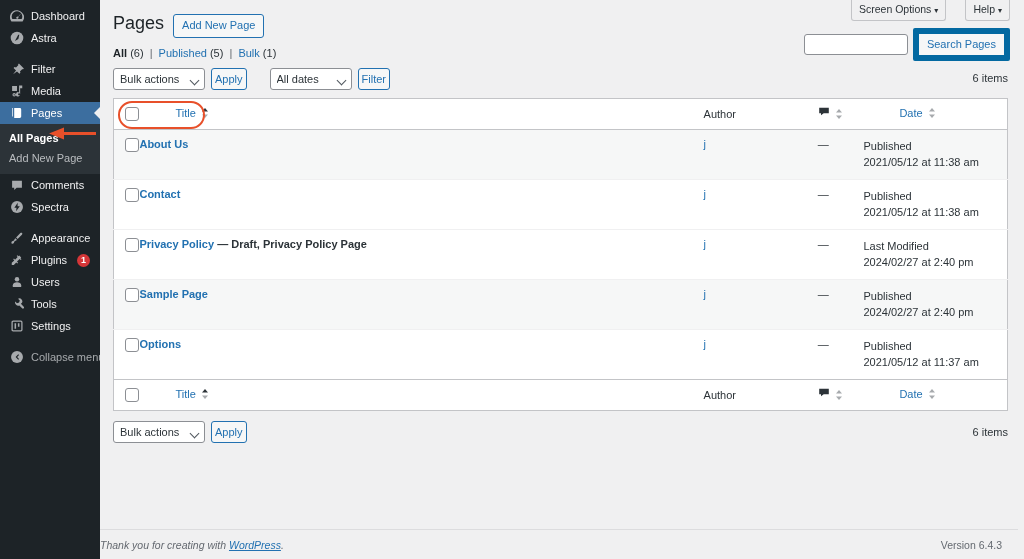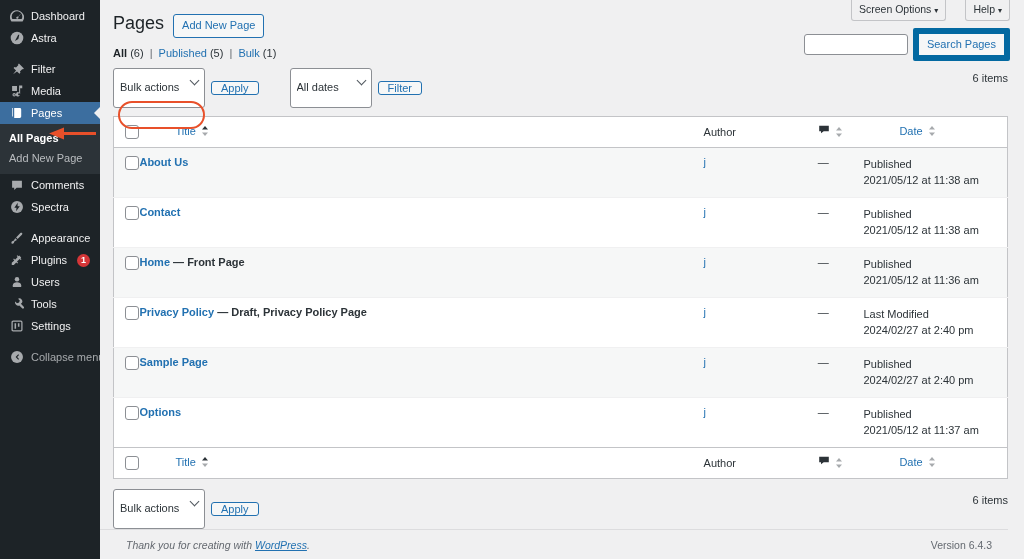--- a/index.html
+++ b/index.html
@@ -109,41 +109,41 @@
   .subsubsub { margin: 9px 0 0 0; font-size: 11px; color: #2c3338; }
   .subsubsub a { color: #2271b1; text-decoration: none; cursor: pointer; }
   .subsubsub .cur { color: #1d2327; font-weight: 600; }
   .subsubsub .count { color: #2c3338; }
   .subsubsub .sep { color: #646970; margin: 0 3px; }
 
   
   .tablenav { display: flex; align-items: center; gap: 6px; margin-top: 9px; position: relative; }
   .tablenav.bottom { margin-top: 10px; }
   .wp-select {
-    height: 40px; min-width: 92px;
+    height: 22px; min-width: 92px;
     border: 1px solid #8c8f94; border-radius: 3px;
     background: #fff; font-size: 11px; color: #2c3338;
     padding: 0 20px 2px 6px; line-height: 20px;
     cursor: pointer;
     appearance: none; -webkit-appearance: none;
     font-family: "Liberation Sans", sans-serif;
     position: relative;
   }
   .select-wrap { position: relative; display: inline-block; }
   .select-wrap::after {
     content: ""; position: absolute; right: 7px; top: 9px;
     width: 6px; height: 6px;
     border-left: 1.4px solid #50575e; border-bottom: 1.4px solid #50575e;
     transform: rotate(-45deg);
     pointer-events: none;
   }
   .btn-apply {
     border: 1px solid #2271b1; border-radius: 3px;
     background: #f6f7f7; color: #2271b1;
-    font-size: 11px; height: 14px; padding: 0 9px;
+    font-size: 11px; height: 22px; padding: 0 3px;
     cursor: pointer; font-family: "Liberation Sans", sans-serif;
   }
   .items-count { position: absolute; right: 0; top: 4px; font-size: 11px; color: #2c3338; }
   .items-count.bottom { top: 5px; }
 
   
   table.wp-list { width: 100%; border-collapse: collapse; margin-top: 8px; background: #fff;
                   border: 1px solid #c3c4c7; border-radius: 0; font-size: 11px; }
   table.wp-list thead th, table.wp-list tfoot th {
     background: #fff; text-align: left;
@@ -176,26 +176,26 @@
 
   .cb {
     width: 14px; height: 14px; border: 1px solid #8c8f94;
     border-radius: 3px; background: #fff; display: inline-block;
     vertical-align: top; cursor: pointer;
   }
   .comment-bubble { display:inline-block; }
 
   
   #footer {
-    position: absolute; left: 0; right: 16px; bottom: 0;
+    position: absolute; left: 0; right: 6px; bottom: 0;
     height: 30px;
     border-top: 1px solid #dcdcde;
     background: #f0f0f1;
     display: flex; align-items: center; justify-content: space-between;
-    padding: 0 16px 0 26px;
+    padding: 0 16px 0 0;
     font-size: 10.5px; color: #646970; font-style: italic;
   }
   #footer a { color: #2271b1; text-decoration: underline; cursor: pointer; }
   #footer .version { font-style: normal; color: #646970; }
 
   
   .anno-box {
     position: absolute; border: 2.5px solid #e8502a;
     border-radius: 14px; pointer-events: none; z-index: 50;
   }
@@ -377,21 +377,21 @@
         <span class="count">(1)</span>
       </div>
 
       <div class="tablenav top">
         <span class="select-wrap">
           <select class="wp-select">
             <option>Bulk actions</option>
           </select>
         </span>
         <button class="btn-apply">Apply</button>
-        <span class="select-wrap" style="margin-left:25px">
+        <span class="select-wrap" style="margin-left:17px">
           <select class="wp-select" style="min-width:82px">
             <option>All dates</option>
           </select>
         </span>
         <button class="btn-apply">Filter</button>
         <span class="items-count">6 items</span>
       </div>
 
       <table class="wp-list">
         <thead>
@@ -453,33 +453,20 @@
             <td class="col-cb"><span class="cb"></span></td>
             <td class="col-title">
               <a class="row-title">Contact</a>
               <span class="row-state"></span>
             </td>
             <td class="col-author"><a class="author-link">j</a></td>
             <td class="col-comments dash">—</td>
             <td class="col-date">
               <span class="date-status">Published</span>
               <span class="date-value">2021/05/12 at 11:38 am</span>
-            </td>
-          </tr>
-          <tr class="alt">
-            <td class="col-cb"><span class="cb"></span></td>
-            <td class="col-title">
-              <a class="row-title">Home</a>
-              <span class="row-state">— Front Page</span>
-            </td>
-            <td class="col-author"><a class="author-link">j</a></td>
-            <td class="col-comments dash">—</td>
-            <td class="col-date">
-              <span class="date-status">Published</span>
-              <span class="date-value">2021/05/12 at 11:36 am</span>
             </td>
           </tr>
           <tr>
             <td class="col-cb"><span class="cb"></span></td>
             <td class="col-title">
               <a class="row-title">Privacy Policy</a>
               <span class="row-state">— Draft, Privacy Policy Page</span>
             </td>
             <td class="col-author"><a class="author-link">j</a></td>
             <td class="col-comments dash">—</td>

